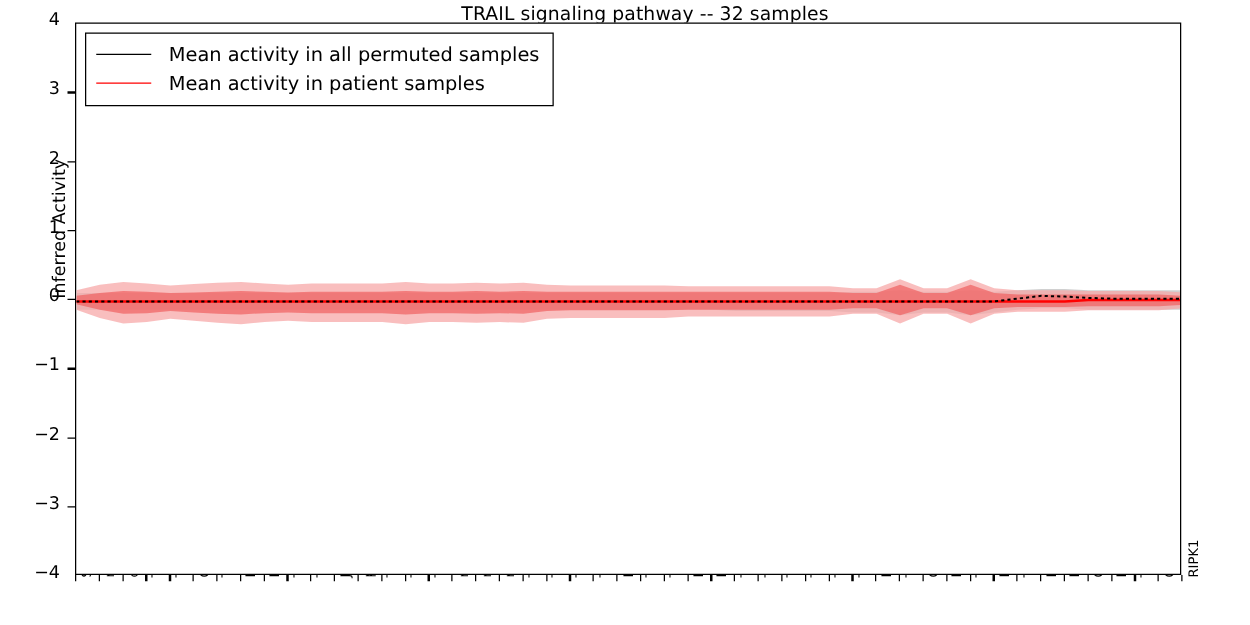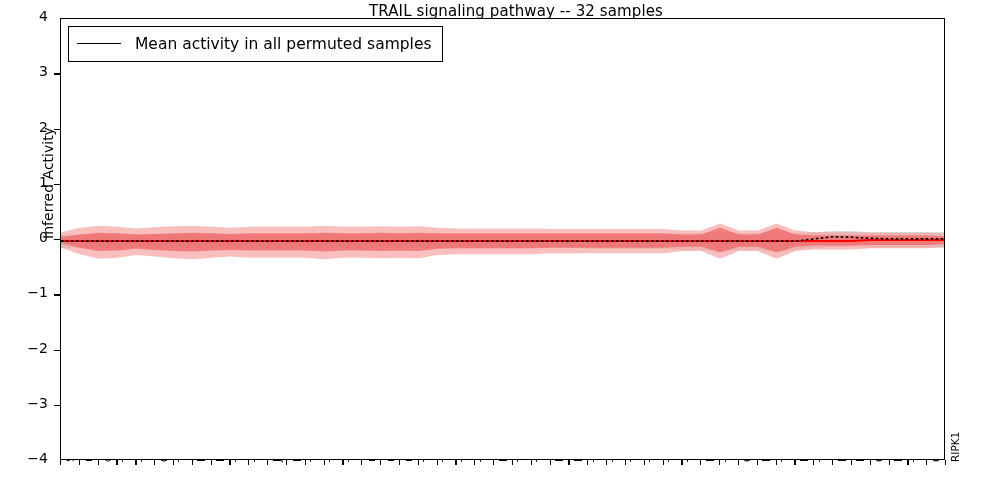--- a/index.html
+++ b/index.html
@@ -191,15 +191,19 @@
         <path d="M0.00 222.10 L18.83 222.10 L37.66 222.10 L56.49 222.10 L75.32 222.10 L94.15 222.10 L112.98 222.10 L131.81 222.10 L150.64 222.10 L169.47 222.10 L188.30 222.10 L207.13 222.10 L225.96 222.10 L244.79 222.10 L263.62 222.10 L282.45 222.10 L301.28 222.10 L320.11 222.10 L338.94 222.10 L357.77 222.10 L376.60 222.10 L395.43 222.10 L414.26 222.10 L433.09 222.10 L451.91 222.10 L470.74 222.10 L489.57 222.10 L508.40 222.10 L527.23 222.10 L546.06 222.10 L564.89 222.10 L583.72 222.10 L602.55 222.10 L621.38 222.10 L640.21 222.10 L659.04 222.10 L677.87 222.10 L696.70 222.10 L715.53 222.10 L734.36 222.10 L753.19 222.10 L772.02 222.10 L790.85 222.10 L809.68 221.00 L828.51 221.00 L847.34 221.00 L866.17 221.00 L885.00 221.00 " fill="none" stroke="#ff0000" stroke-width="2"></path>
         <path d="M0.00 222.10 L18.83 222.10 L37.66 222.10 L56.49 222.10 L75.32 222.10 L94.15 222.10 L112.98 222.10 L131.81 222.10 L150.64 222.10 L169.47 222.10 L188.30 222.10 L207.13 222.10 L225.96 222.10 L244.79 222.10 L263.62 222.10 L282.45 222.10 L301.28 222.10 L320.11 222.10 L338.94 222.10 L357.77 222.10 L376.60 222.10 L395.43 222.10 L414.26 222.10 L433.09 222.10 L451.91 222.10 L470.74 222.10 L489.57 222.10 L508.40 222.10 L527.23 222.10 L546.06 222.10 L564.89 222.10 L583.72 222.10 L602.55 222.10 L621.38 222.10 L640.21 222.10 L659.04 222.10 L677.87 222.10 L696.70 222.10 L715.53 222.10 L734.36 222.10 L753.19 219.90 L772.02 217.69 L790.85 218.24 L809.68 219.34 L828.51 219.90 L847.34 219.90 L866.17 219.90 L885.00 219.90 " fill="none" stroke="#000000" stroke-width="1.6" stroke-dasharray="2.5,2.5"></path>
       </svg>
   </div>
 
   <div id="legend">
     <div class="legend-row">
       <span class="legend-swatch"></span>
       <span class="legend-text">Mean activity in all permuted samples</span>
     </div>
+    <div class="legend-row">
+      <span class="legend-swatch red"></span>
+      <span class="legend-text">Mean activity in patient samples</span>
+    </div>
   </div>
 
 </div>
 
 </body></html>

